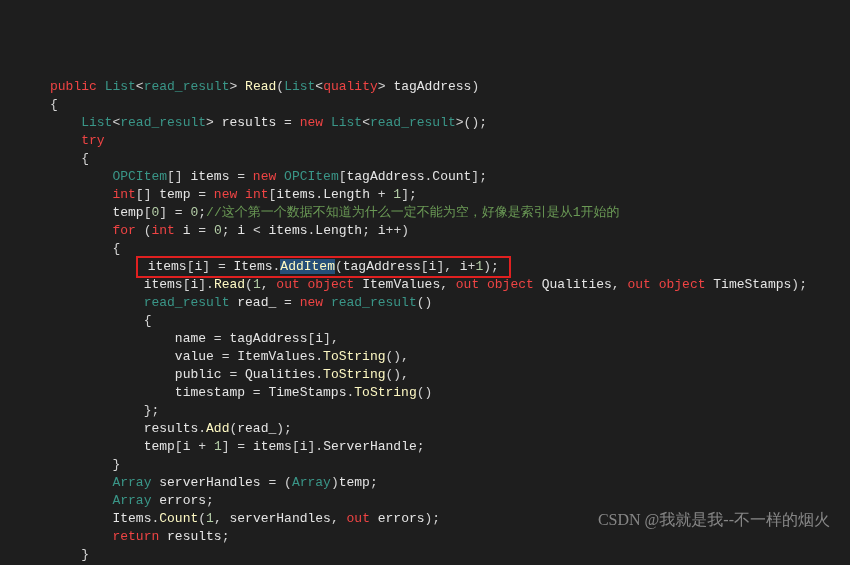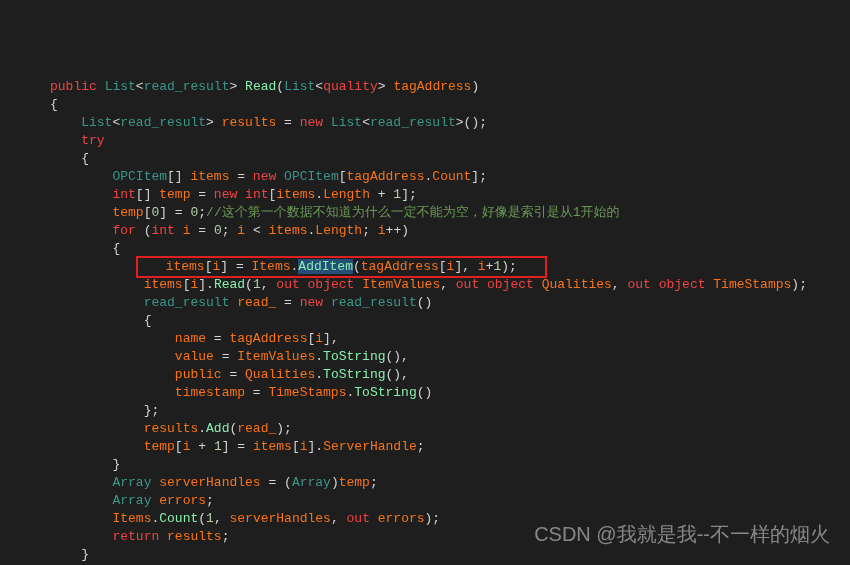--- a/index.html
+++ b/index.html
@@ -13,31 +13,31 @@
       height: 565px;
       overflow: hidden;
       padding: 6px 0 0 50px;
       white-space: pre;
       position: relative;
     }
     .kw { color: #ef4444; }
     .type { color: #3a9688; }
     .num { color: #b5cea8; }
     .cmt { color: #6A9955; }
-    .method { color: #86efac; }
-    .var { color: #f97316; }
-    .highlight { border: 2px solid #e02020; display: inline-block; padding: 0 20px; margin: -2px 0; }
+    .method { color: #fef9c3; }
+    .var { color: #e5e5e5; }
+    .highlight { border: 2px solid #e02020; display: inline-block; padding: 0 2px; margin: -2px 0; }
     .sel { background: #264f78; }
     .watermark {
       position: absolute;
-      bottom: 22px;
+      bottom: 36px;
       right: 20px;
       color: rgba(220,220,220,0.55);
-      font-family: Liberation Sans, sans-serif;
-      font-size: 20px;
+      font-family: Liberation Serif, serif;
+      font-size: 16px;
       white-space: nowrap;
     }
   </style>
 </head>
 <body>
 
 
 
 <div><span class="kw">public</span> <span class="type">List</span>&lt;<span class="type">read_result</span>&gt; <span class="method">Read</span>(<span class="type">List</span>&lt;<span class="kw">quality</span>&gt; <span class="var">tagAddress</span>)
 <span>{</span>

